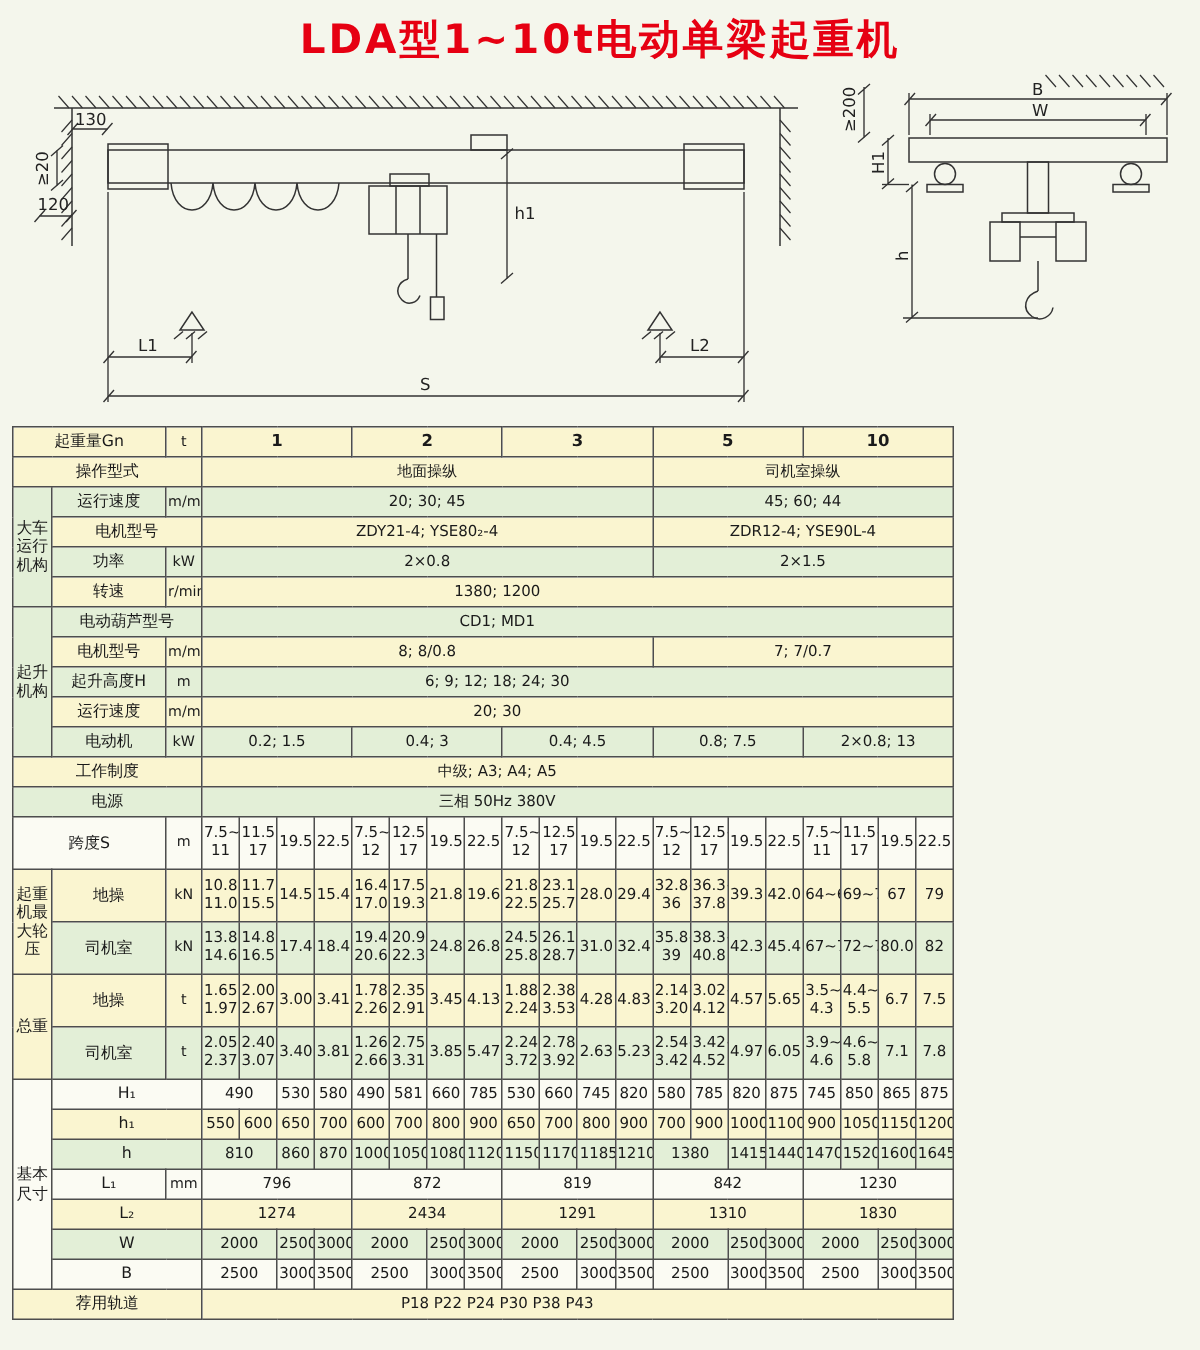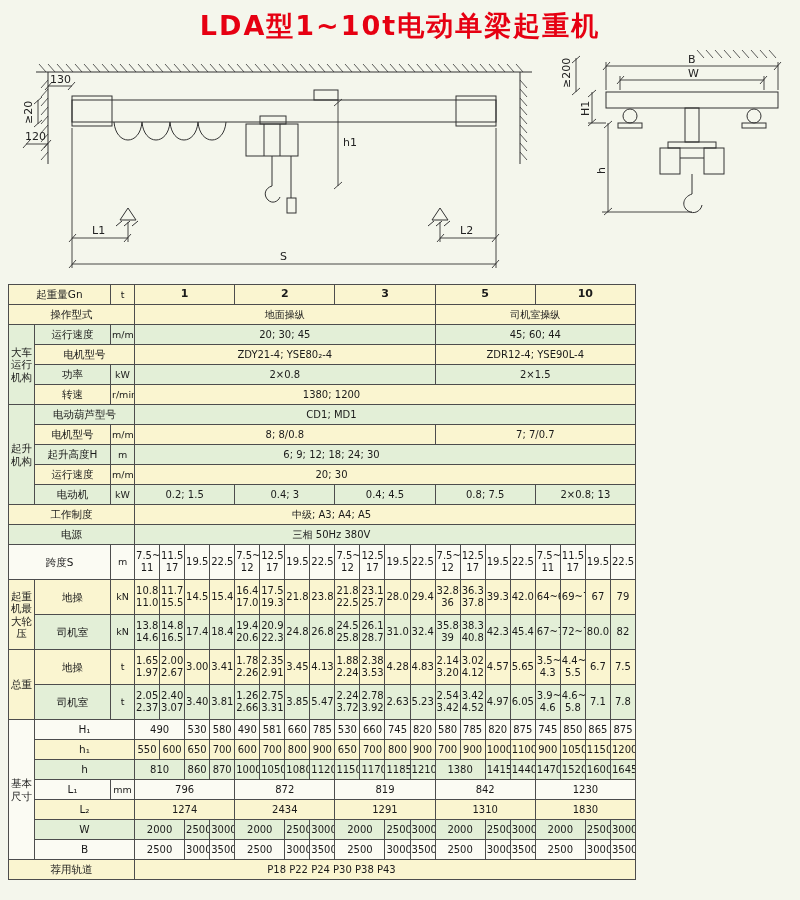--- a/index.html
+++ b/index.html
@@ -258,21 +258,21 @@
 11.0</td>
         <td class="data range">11.7~
 15.5</td>
         <td class="data">14.5</td>
         <td class="data">15.4</td>
         <td class="data range">16.4~
 17.0</td>
         <td class="data range">17.5~
 19.3</td>
         <td class="data">21.8</td>
-        <td class="data">23.8</td>
+        <td class="data">19.6</td>
         <td class="data range">21.8~
 22.5</td>
         <td class="data range">23.1~
 25.7</td>
         <td class="data">28.0</td>
         <td class="data">29.4</td>
         <td class="data range">32.8~
 36</td>
         <td class="data range">36.3~
 37.8</td>

